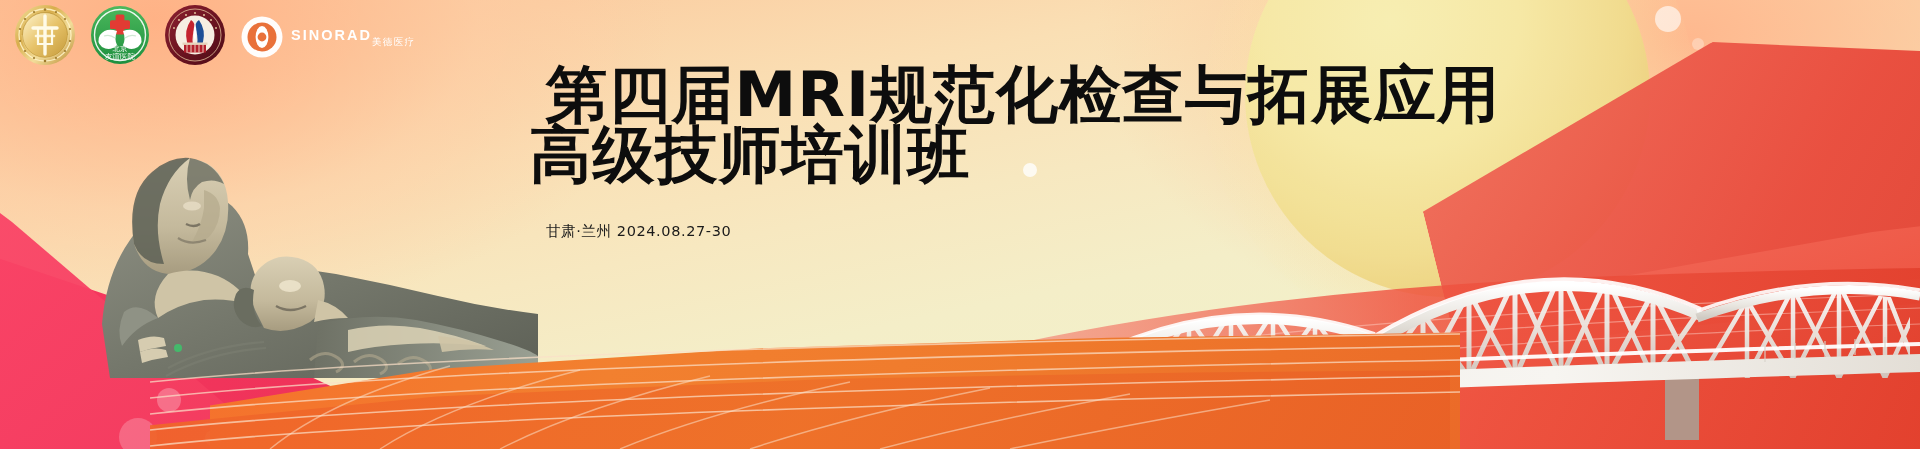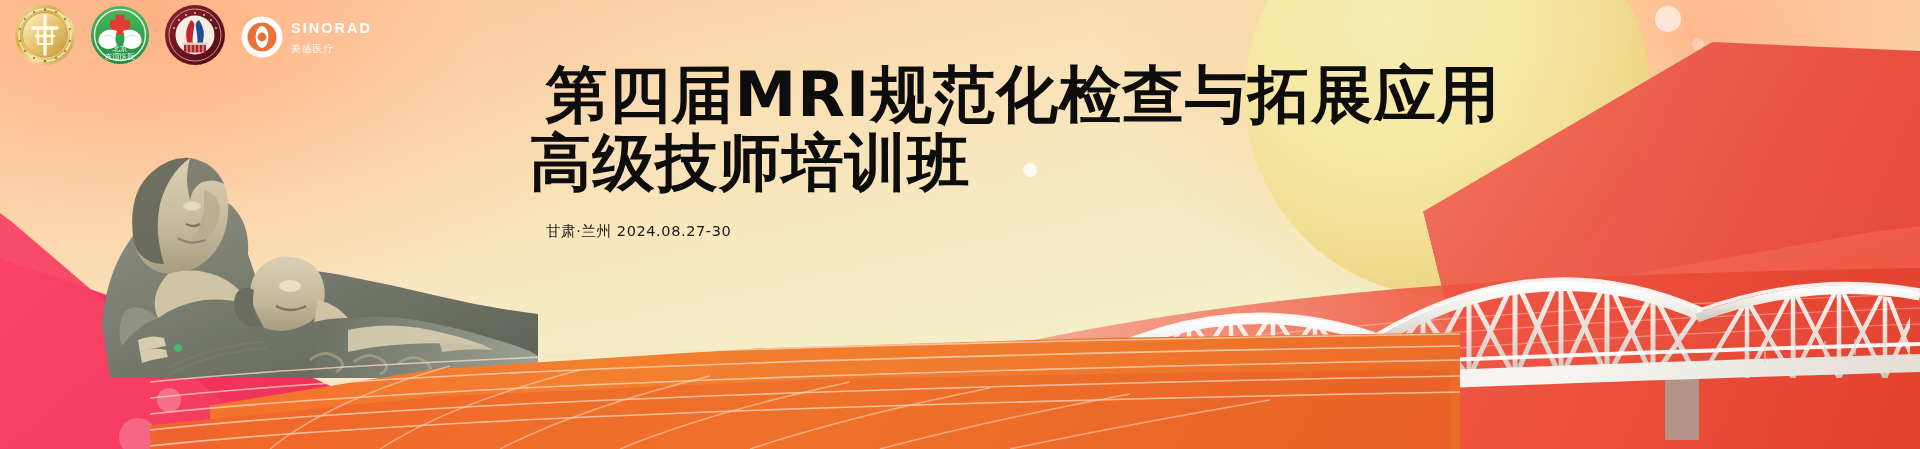--- a/index.html
+++ b/index.html
@@ -77,34 +77,34 @@
   .orange-wave2{
     position:absolute;left:150px;top:368px;width:1300px;height:110px;
     background:linear-gradient(120deg,#f0642a 0%,#ee7029 50%,#e96026 100%);
     clip-path:polygon(0% 52%,22% 26%,52% 10%,80% 4%,100% 2%,100% 100%,0% 100%);opacity:.92;
   }
 
   
   .logos{position:absolute;left:14px;top:4px;display:flex;align-items:center;gap:14px;z-index:40;}
   .logo{position:relative;flex:0 0 auto;}
   .logo-sinorad{display:flex;align-items:center;gap:7px;}
-  .sino-text{display:flex;flex-direction:column;line-height:1;}
+  .sino-text{display:flex;flex-direction:row;line-height:1;}
   .sino-en{font-size:14.5px;font-weight:700;letter-spacing:2.0px;color:#fff;}
   .sino-cn{font-size:9.5px;letter-spacing:1.4px;color:#fff;margin-top:9px;}
 
   
   .titles{position:absolute;left:0;top:0;width:1920px;z-index:50;}
   .title-l1{
     position:absolute;left:0;top:64px;width:1500px;text-align:right;
     font-size:62px;font-weight:700;line-height:1;color:#0d0d0d;
     letter-spacing:1px;white-space:nowrap;
     font-family:"DejaVu Sans","Liberation Sans",sans-serif;
   }
   .title-l2{
-    position:absolute;left:0;top:132px;width:1500px;text-align:center;
+    position:absolute;left:0;top:124px;width:1500px;text-align:center;
     font-size:62px;font-weight:700;line-height:1;color:#0d0d0d;
     letter-spacing:1px;white-space:nowrap;
     font-family:"DejaVu Sans","Liberation Sans",sans-serif;
   }
   .sublines{position:absolute;left:546px;top:218px;z-index:50;}
   .subline{
     font-size:14.5px;color:#1a1a1a;line-height:20.5px;white-space:nowrap;
     font-family:"DejaVu Sans","Liberation Sans",sans-serif;letter-spacing:.2px;
   }
   .subline.last{margin-top:3px;letter-spacing:.6px;}

